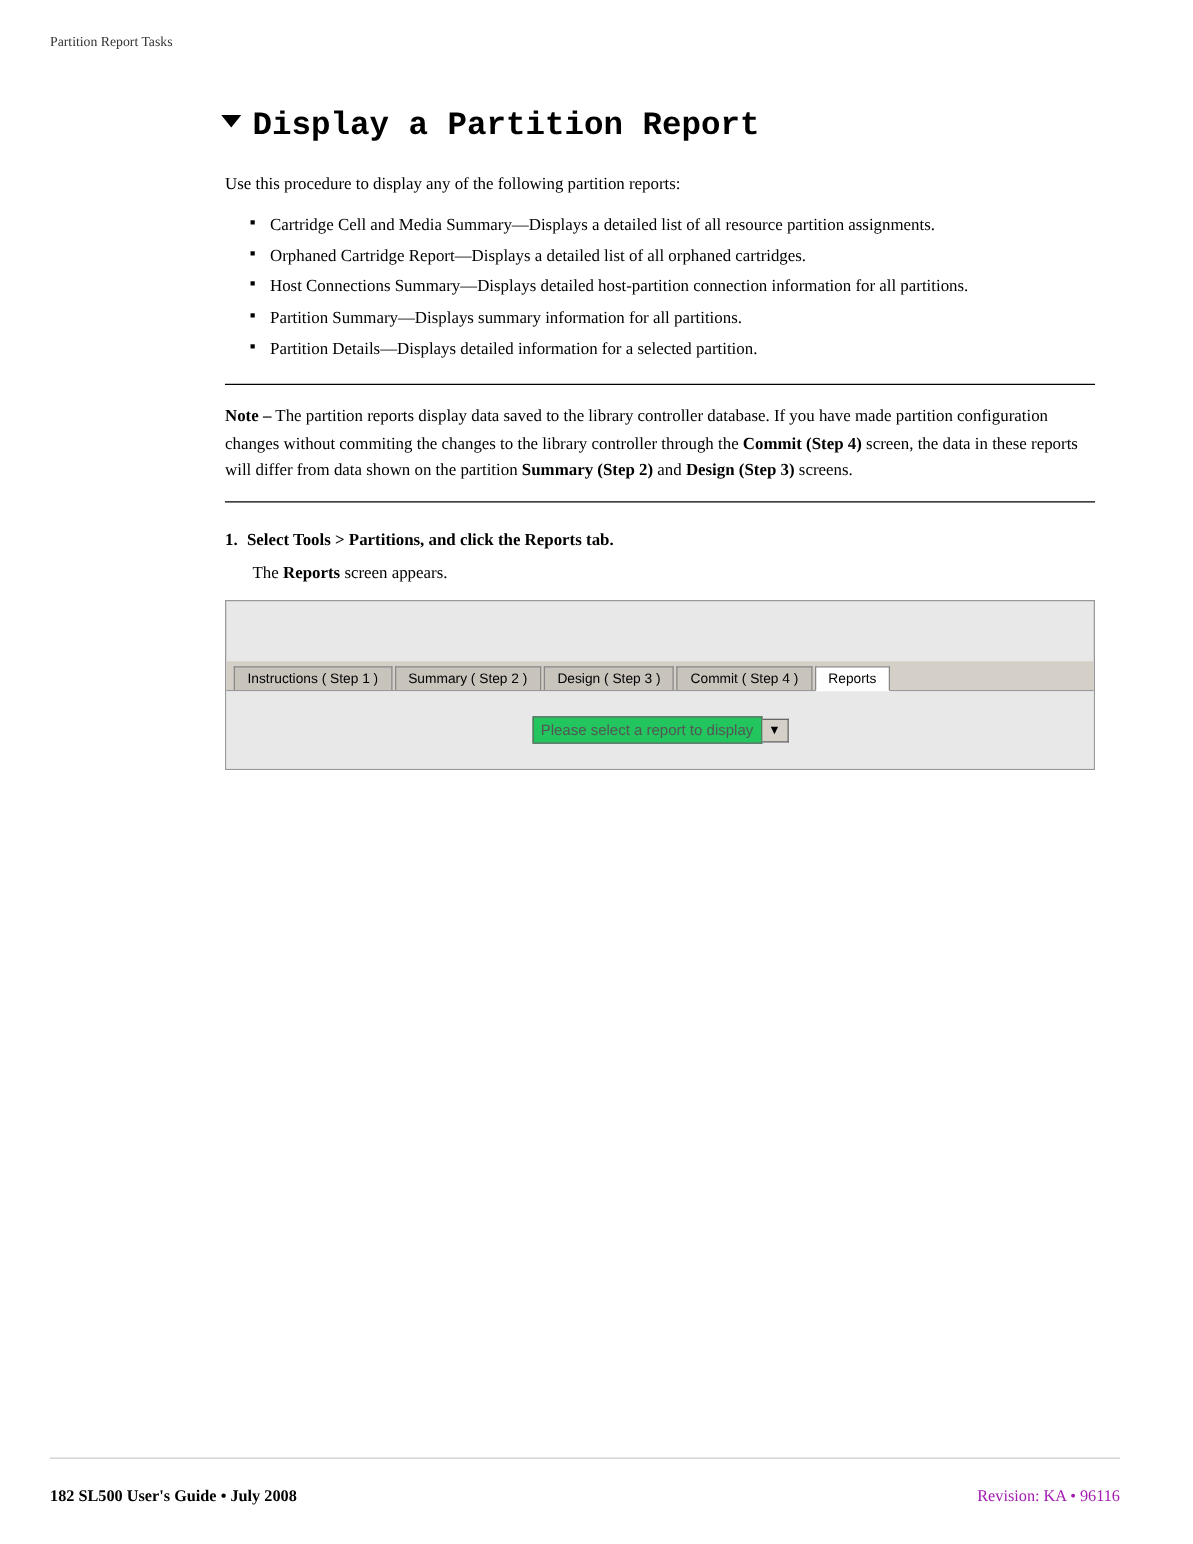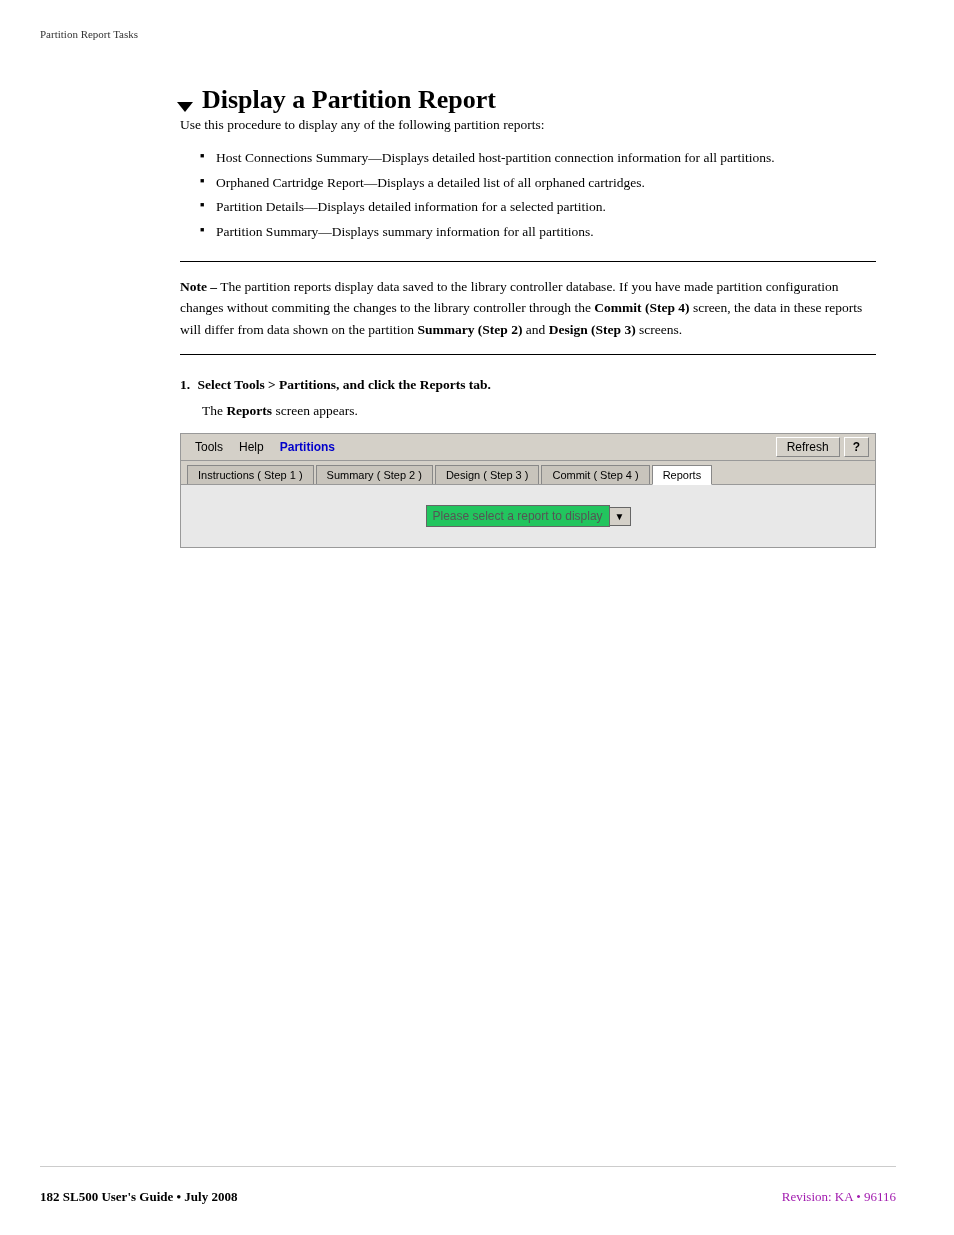--- a/index.html
+++ b/index.html
@@ -31,24 +31,24 @@
 
     .main-content {
       margin-left: 180px;
       margin-right: 60px;
       padding-top: 55px;
     }
 
     .section-title {
       font-size: 26px;
       font-weight: bold;
-      font-family: Liberation Serif, serif;
-      margin-bottom: 0;
-      display: flex;
-      align-items: flex-end;
+      font-family: Liberation Mono, monospace;
+      margin-bottom: 22px;
+      display: flex;
+      align-items: flex-start;
       gap: 12px;
     }
 
     .triangle-icon {
       width: 0;
       height: 0;
       border-left: 10px solid #000;
       border-top: 8px solid transparent;
       border-bottom: 8px solid transparent;
       display: inline-block;
@@ -176,20 +176,21 @@
       font-weight: bold;
       cursor: pointer;
     }
 
     .ui-tabs {
       background: #d4d0c8;
       border-bottom: 1px solid #999;
       padding: 4px 6px 0 6px;
       display: flex;
       gap: 2px;
+      margin-top: 48px;
     }
 
     .ui-tab {
       background: #c8c4bc;
       border: 1px solid #888;
       border-bottom: none;
       padding: 3px 10px;
       font-size: 11px;
       cursor: pointer;
       color: #000;
@@ -268,51 +269,43 @@
     <div class="section-title">
       <span class="triangle-icon"></span>
       <span>Display a Partition Report</span>
     </div>
 
     <p class="intro-text">
       <span>Use this procedure to display any of the following partition reports:</span>
     </p>
 
     <ul class="bullet-list">
+      <li><span>Cartridge Cell and Media Summary—Displays a detailed list of all resource partition assignments.</span></li>
+      <li><span>Orphaned Cartridge Report—Displays a detailed list of all orphaned cartridges.</span></li>
       <li><span>Host Connections Summary—Displays detailed host-partition connection information for all partitions.</span></li>
-      <li><span>Orphaned Cartridge Report—Displays a detailed list of all orphaned cartridges.</span></li>
+      <li><span>Partition Summary—Displays summary information for all partitions.</span></li>
       <li><span>Partition Details—Displays detailed information for a selected partition.</span></li>
-      <li><span>Partition Summary—Displays summary information for all partitions.</span></li>
     </ul>
 
     <div class="note-box">
       <strong>Note –</strong>
       The partition reports display data saved to the library controller database. If you have made partition configuration changes without commiting the changes to the library controller through the <strong>Commit (Step 4)</strong> screen, the data in these reports will differ from data shown on the partition <strong>Summary (Step 2)</strong> and <strong>Design (Step 3)</strong> screens.
     </div>
 
     <div class="step-section">
       <p class="step-heading">
         <span class="step-num">1.</span>
         <span>Select Tools &gt; Partitions, and click the Reports tab.</span>
       </p>
       <p class="step-body">
         The <strong>Reports</strong> screen appears.
       </p>
 
       <div class="ui-screenshot">
 
-        <div class="ui-menubar">
-          <span class="ui-menubar-item">Tools</span>
-          <span class="ui-menubar-item">Help</span>
-          <span class="ui-menubar-item active">Partitions</span>
-          <div class="ui-menubar-right">
-            <button class="ui-refresh-btn">Refresh</button>
-            <button class="ui-help-btn">?</button>
-          </div>
-        </div>
 
         <div class="ui-tabs">
           <div class="ui-tab">Instructions ( Step 1 )</div>
           <div class="ui-tab">Summary ( Step 2 )</div>
           <div class="ui-tab">Design ( Step 3 )</div>
           <div class="ui-tab">Commit ( Step 4 )</div>
           <div class="ui-tab active-tab">Reports</div>
         </div>
 
         <div class="ui-content-area">

